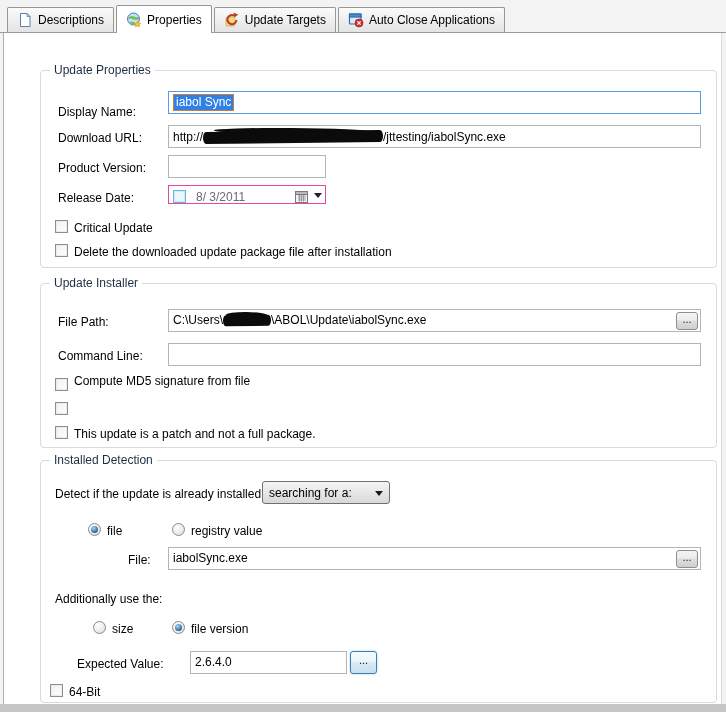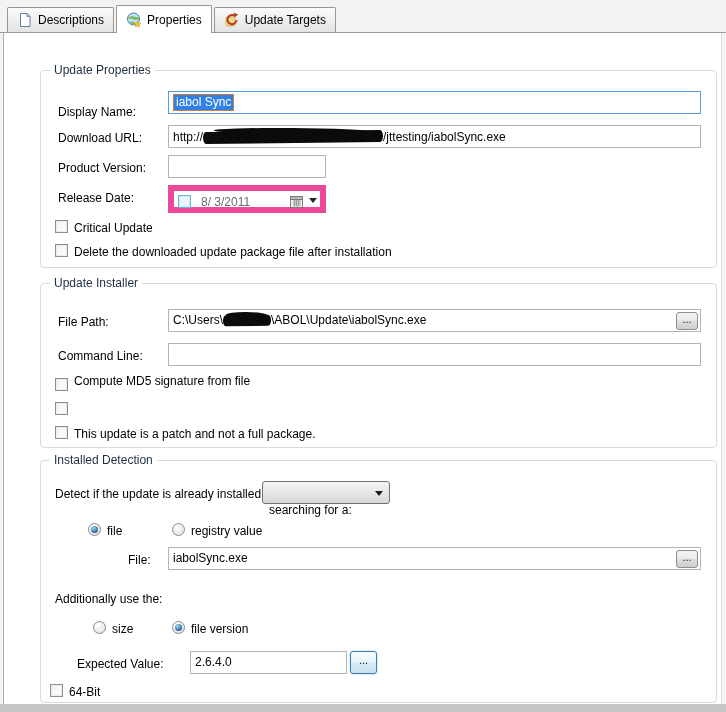--- a/index.html
+++ b/index.html
@@ -50,31 +50,31 @@
   
   .cb { position:absolute; width:13px; height:13px; background:linear-gradient(135deg,#f2f2f2,#fdfdfd);
         border:1px solid #8e8e8e; box-shadow:inset 0 0 0 1px #e7ecf0; }
   .cb.blue { border-color:#6cb4da; background:#eaf6fc; box-shadow:inset 0 0 0 1px #cfeaf7; }
   .radio { position:absolute; width:13px; height:13px; border-radius:50%; border:1px solid #8a8a8a;
            background:radial-gradient(circle at 35% 30%, #ffffff, #dcdcdc); }
   .radio.checked::after { content:""; position:absolute; left:2px; top:2px; width:7px; height:7px;
            border-radius:50%; background:radial-gradient(circle at 38% 32%, #a6d9f4, #1f5d93 75%); }
 
   
-  .datebox { position:absolute; height:28px; border:6px solid #ec4899; background:#fff; }
+  .datebox { position:absolute; height:19px; border:1px solid #ec4899; background:#fff; }
   .datebox .cb { left:4px; top:4px; position:absolute; }
   .datebox .dtext { position:absolute; left:27px; top:4px; color:#6b6b6b; }
   .datebox .cal { position:absolute; right:17px; top:4px; }
   .datebox .arr { position:absolute; right:3px; top:7px; width:0; height:0;
                   border-left:4px solid transparent; border-right:4px solid transparent;
                   border-top:5px solid #222; }
 
   
   .combo { position:absolute; height:23px; background:linear-gradient(#f5f5f5,#d8d8d8);
-           border:1px solid #707070; border-radius:3px; padding:21px 6px 0 6px; white-space:nowrap; }
+           border:1px solid #707070; border-radius:3px; padding:4px 6px 0 6px; white-space:nowrap; }
   .combo .arr { position:absolute; right:6px; top:9px; width:0; height:0;
                 border-left:4px solid transparent; border-right:4px solid transparent;
                 border-top:5px solid #1b1b1b; }
 </style>
 </head>
 <body>
 
 <div class="screen">
 
   <div class="tabbar">
@@ -94,20 +94,29 @@
       </svg>
       <span>Properties</span>
     </div>
     <div class="tab">
       <svg width="16" height="16" viewBox="0 0 16 16">
         <rect x="2" y="5" width="9" height="9" rx="1.5" fill="#f8d78a" stroke="#caa23c" stroke-width="0.8"></rect>
         <path d="M12.6 8.2 a4.6 4.6 0 1 1 -2.2 -4.6" fill="none" stroke="#b5401f" stroke-width="2"></path>
         <polygon points="9.6,0.6 14.2,2.8 10.4,5.6" fill="#b5401f"></polygon>
       </svg>
       <span>Update Targets</span>
+    </div>
+    <div class="tab">
+      <svg width="16" height="16" viewBox="0 0 16 16">
+        <rect x="1.5" y="2" width="11.5" height="10" rx="1" fill="#dcebf7" stroke="#2f6eb2" stroke-width="1.2"></rect>
+        <rect x="1.5" y="2" width="11.5" height="3" fill="#4a8ccc" stroke="#2f6eb2" stroke-width="1.2"></rect>
+        <circle cx="11" cy="11" r="4" fill="#d62b2b" stroke="#a31515" stroke-width="0.6"></circle>
+        <path d="M9.4 9.4 L12.6 12.6 M12.6 9.4 L9.4 12.6" stroke="#ffffff" stroke-width="1.3"></path>
+      </svg>
+      <span>Auto Close Applications</span>
     </div>
   </div>
 
   <div class="panel"></div>
 
   <div class="group" style="top:70px; height:198px;">
     <span class="gtitle">Update Properties</span>
   </div>
 
   <span class="lbl" style="left:58px; top:97px;margin-top:8px;">Display Name:</span>

